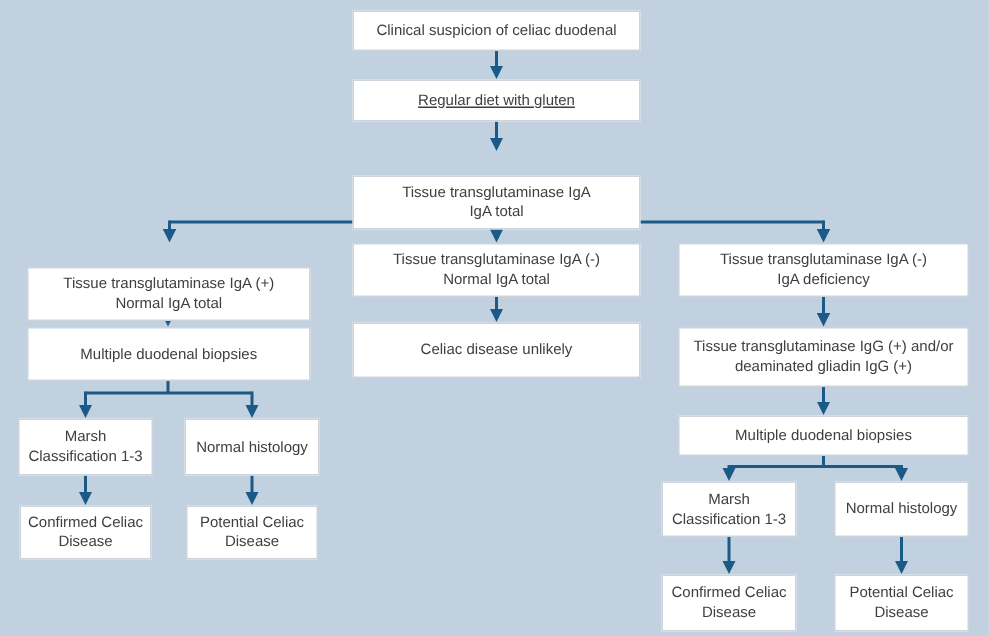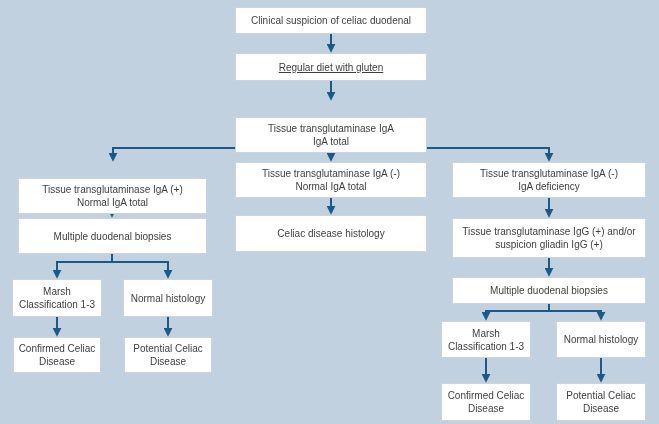--- a/index.html
+++ b/index.html
@@ -88,23 +88,23 @@
   <div class="node" id="n-regular">Regular diet with gluten</div>
   <div class="node" id="n-ttg-total">Tissue transglutaminase IgA
 IgA total</div>
   <div class="node" id="n-ttg-pos">Tissue transglutaminase IgA (+)
 Normal IgA total</div>
   <div class="node" id="n-ttg-neg-normal">Tissue transglutaminase IgA (-)
 Normal IgA total</div>
   <div class="node" id="n-ttg-neg-def">Tissue transglutaminase IgA (-)
 IgA deficiency</div>
   <div class="node" id="n-biopsies-left">Multiple duodenal biopsies</div>
-  <div class="node" id="n-unlikely">Celiac disease histology</div>
+  <div class="node" id="n-unlikely">Celiac disease unlikely</div>
   <div class="node" id="n-ttg-igg">Tissue transglutaminase IgG (+) and/or
-suspicion gliadin IgG (+)</div>
+deaminated gliadin IgG (+)</div>
   <div class="node" id="n-marsh-left">Marsh
 Classification 1-3</div>
   <div class="node" id="n-histology-left">Normal histology</div>
   <div class="node" id="n-biopsies-right">Multiple duodenal biopsies</div>
   <div class="node" id="n-confirmed-left">Confirmed Celiac
 Disease</div>
   <div class="node" id="n-potential-left">Potential Celiac
 Disease</div>
   <div class="node" id="n-marsh-right">Marsh
 Classification 1-3</div>

